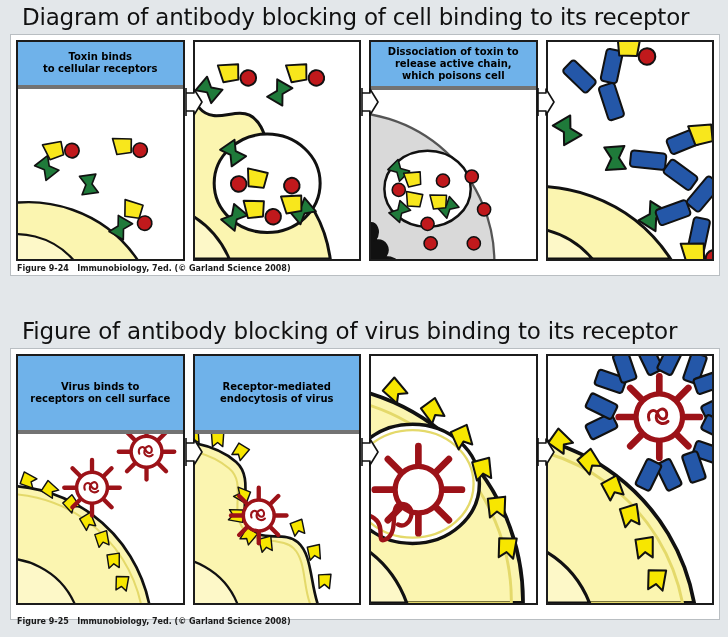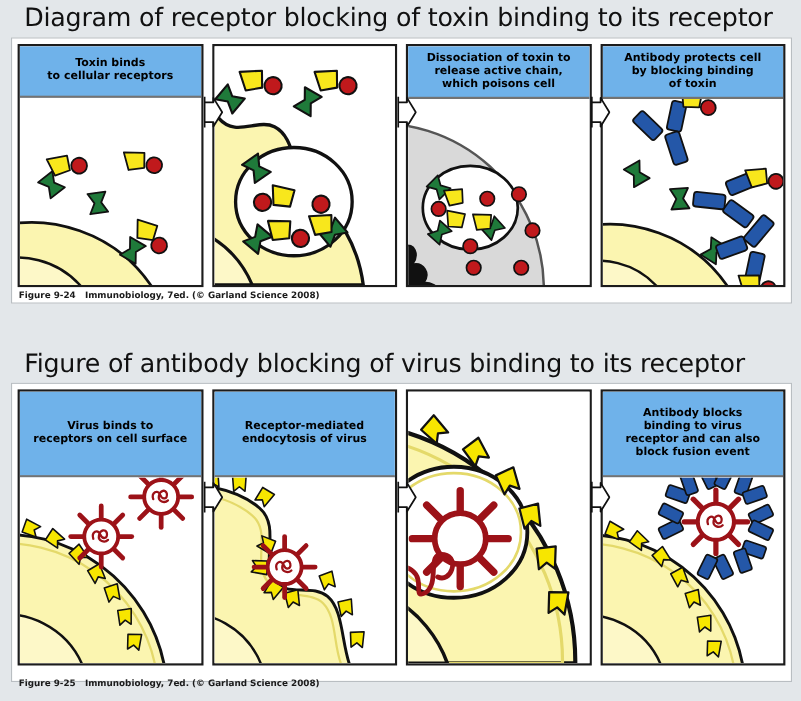--- a/index.html
+++ b/index.html
@@ -68,21 +68,21 @@
     border: 2px solid #1c1c1c;
     background: #ffffff;
     display: flex;
     flex-direction: column;
     box-sizing: border-box;
     overflow: hidden;
   }
 
   .panel-header {
     background: #6fb2ea;
-    border-bottom: 2px solid #737373;
+    border-bottom: 4px solid #737373;
     color: #000000;
     font-family: "DejaVu Sans", sans-serif;
     font-weight: bold;
     font-size: 10px;
     line-height: 1.22;
     text-align: center;
     padding: 5px 3px 5px 3px;
     box-sizing: border-box;
     display: flex;
     align-items: center;
@@ -120,21 +120,21 @@
   }
   #figure-toxin .fig-caption { padding-top: 3px; }
 </style>
 </head>
 <body>
 
 <div class="page">
 
   <div class="section" id="section-toxin">
 
-    <div class="slide-title">Diagram of receptor blocking of toxin binding to its receptor</div>
+    <div class="slide-title">Diagram of antibody blocking of cell binding to its receptor</div>
 
     <div class="figure" id="figure-toxin">
       <div class="panels">
 
         <div class="panel">
           <div class="panel-header">Toxin binds<br>to cellular receptors</div>
           <div class="panel-art">
             <svg viewBox="0 0 160 172" preserveAspectRatio="xMidYMid slice">
 
               <g>
@@ -243,21 +243,20 @@
                 <circle cx="98" cy="88" r="6.4"></circle>
                 <circle cx="110" cy="120" r="6.4"></circle>
                 <circle cx="58" cy="153" r="6.4"></circle>
                 <circle cx="100" cy="153" r="6.4"></circle>
               </g>
             </svg>
           </div>
         </div>
 
         <div class="panel">
-          <div class="panel-header">Antibody protects cell<br>by blocking binding<br>of toxin</div>
           <div class="panel-art">
             <svg viewBox="0 0 160 172" preserveAspectRatio="xMidYMid slice">
               <g>
                 <path d="M -30 172 L -30 120 A 126 126 0 0 1 112 172 Z" fill="#fbf5b0" stroke="#111" stroke-width="2.4"></path>
                 <path d="M -30 172 L -30 152 A 70 70 0 0 1 50 172 Z" fill="#fdf8c8" stroke="#111" stroke-width="2.2"></path>
               </g>
               <g fill="#1f7a3a" stroke="#111" stroke-width="1.6" stroke-linejoin="round">
                 <path transform="translate(30,70) rotate(-30)" d="M -8 -9 L -3 0 L -8 9 L 8 9 L 3 0 L 8 -9 Z"></path>
                 <path transform="translate(68,92) rotate(-4)" d="M -8 -9 L -3 0 L -8 9 L 8 9 L 3 0 L 8 -9 Z"></path>
                 <path transform="translate(98,138) rotate(32)" d="M -8 -9 L -3 0 L -8 9 L 8 9 L 3 0 L 8 -9 Z"></path>
@@ -463,21 +462,20 @@
               </g>
 
               <path d="M 18 128 C 8 120 16 104 26 112 C 34 118 26 130 34 126 C 44 120 34 100 46 102 C 56 104 50 120 42 116" fill="none" stroke="#9c1218" stroke-width="3" stroke-linecap="round"></path>
 
               <path d="M -18 158 C -26 150 -16 140 -8 146 C -2 151 -10 160 -2 158" fill="none" stroke="#9c1218" stroke-width="3" stroke-linecap="round"></path>
             </svg>
           </div>
         </div>
 
         <div class="panel">
-          <div class="panel-header">Antibody blocks<br>binding to virus<br>receptor and can also<br>block fusion event</div>
           <div class="panel-art">
             <svg viewBox="0 0 160 170" preserveAspectRatio="xMidYMid slice">
               <g>
                 <path d="M -30 170 L -30 54 A 142 142 0 0 1 124 170 Z" fill="#fbf5b0" stroke="#111" stroke-width="2.6"></path>
                 <path d="M -30 170 L -30 62 A 134 134 0 0 1 116 170 Z" fill="none" stroke="#e4d96a" stroke-width="2"></path>
                 <path d="M -30 170 L -30 126 A 72 72 0 0 1 52 170 Z" fill="#fdf8c8" stroke="#111" stroke-width="2.2"></path>
               </g>
               <g fill="#f7e600" stroke="#111" stroke-width="1.4" stroke-linejoin="round">
                 <path transform="translate(10,50) rotate(-64)" d="M -6 -6 L 6 -7 L 5 7 L 0 3 L -5 7 Z"></path>
                 <path transform="translate(32,59) rotate(-50)" d="M -6 -6 L 6 -7 L 5 7 L 0 3 L -5 7 Z"></path>

